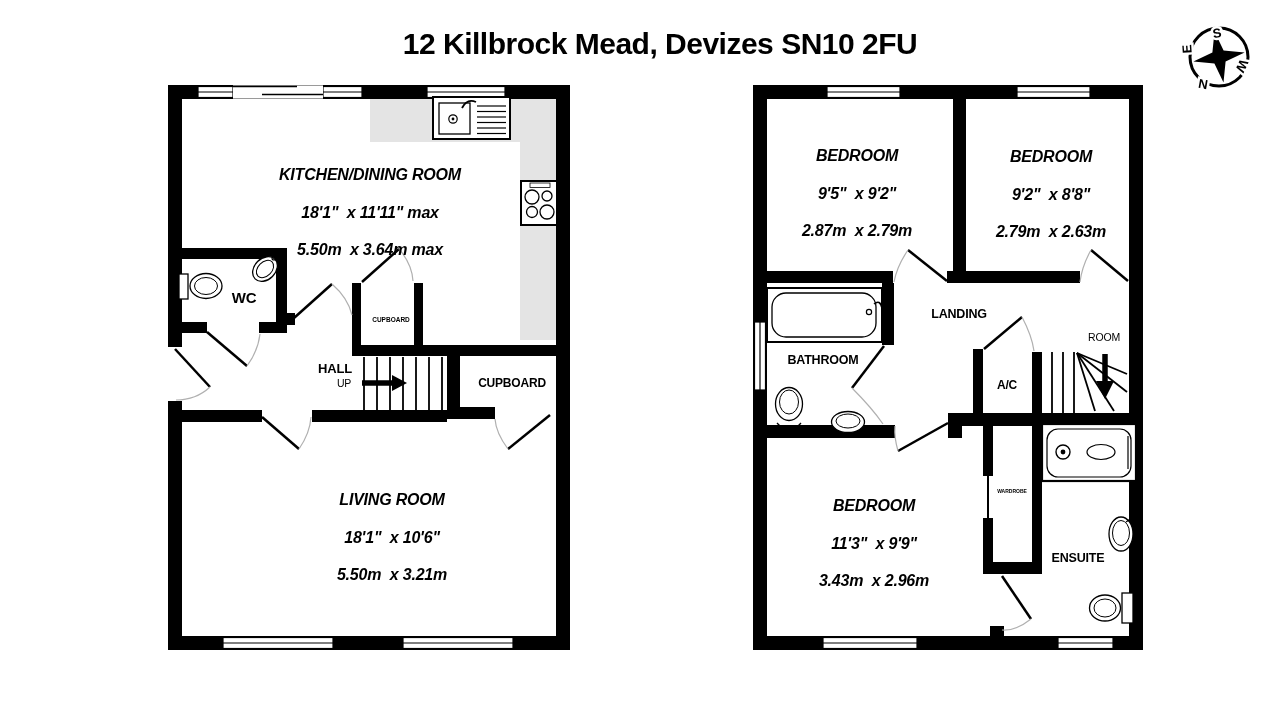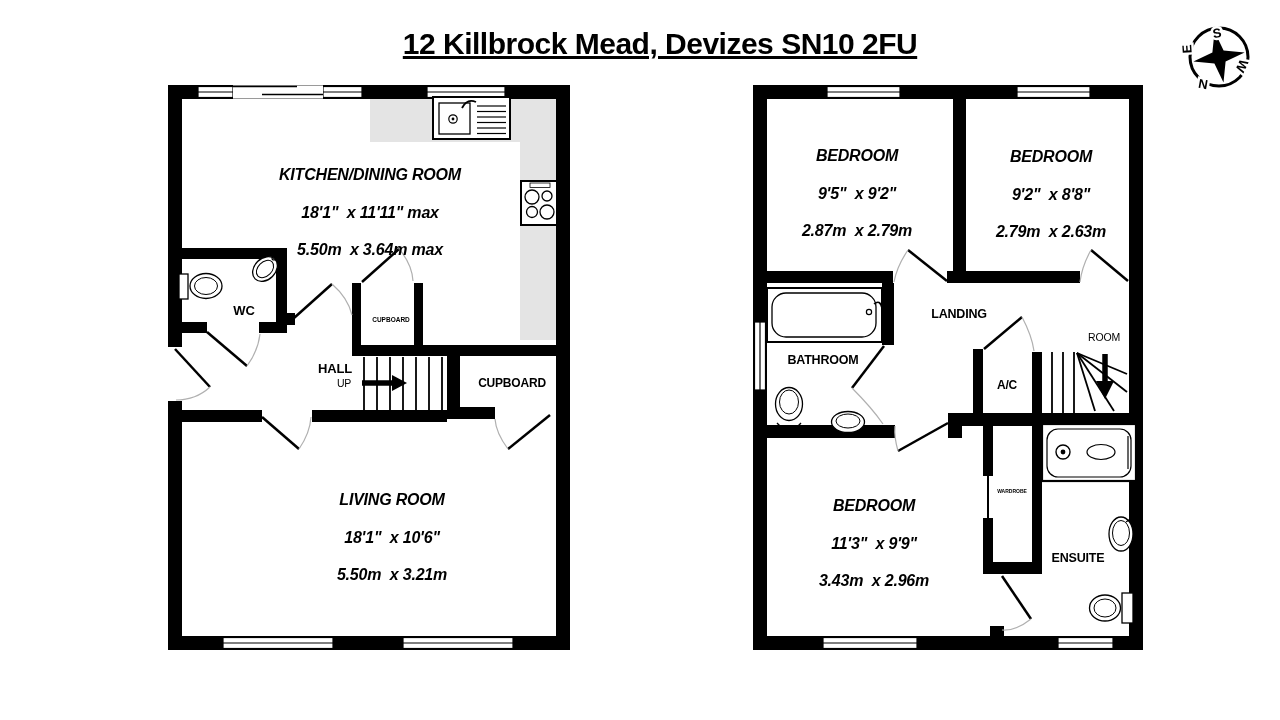--- a/index.html
+++ b/index.html
@@ -9,21 +9,21 @@
   .lbl{position:absolute;transform:translate(-50%,-50%);text-align:center;color:#000;
        font-family:"Liberation Sans",sans-serif;font-weight:bold;white-space:pre;
        letter-spacing:-0.2px;}
   .room3{font-size:16px;line-height:12.5px;font-style:italic;}
   .title{font-size:30px;letter-spacing:-0.5px;}
   .footer{font-size:19.5px;letter-spacing:-0.3px;}
   .single{font-size:12px;}
   .small-lbl{font-size:6.5px;letter-spacing:0;}
   .tiny-lbl{font-size:5px;letter-spacing:0;}
   .dir{font-size:10.5px;font-weight:normal;}
-  .wc-lbl{font-size:13px;margin-top:13px;}
+  .wc-lbl{font-size:15px;}
   svg text{font-family:"Liberation Sans",sans-serif;}
 </style>
 </head>
 <body>
 
 <div class="page">
 
 <svg class="plan-svg" width="1280" height="720" viewBox="0 0 1280 720">
 
   <g>
@@ -263,21 +263,21 @@
     <polygon points="1214.5,31.4 1223.6,50.4 1244.6,52.5 1225.6,61.6 1223.5,82.6 1214.4,63.6 1193.4,61.5 1212.4,52.4" fill="#000"></polygon>
     <g font-size="13" font-weight="bold" text-anchor="middle" style="paint-order:stroke;stroke:#fff;stroke-width:5;fill:#000;">
       <text transform="translate(1217,33) rotate(-10)" dominant-baseline="central">S</text>
       <text transform="translate(1242,66) rotate(115)" dominant-baseline="central">W</text>
       <text transform="translate(1203,84) rotate(190)" dominant-baseline="central">N</text>
       <text transform="translate(1187,49) rotate(266)" dominant-baseline="central">E</text>
     </g>
   </g>
 </svg>
 
-<div class="lbl title" style="left:660px;top:44px;text-decoration:underline;">12 Killbrock Mead, Devizes SN10 2FU</div>
+<div class="lbl title" style="left:660px;top:44px;">12 Killbrock Mead, Devizes SN10 2FU</div>
 
 <div class="lbl room3" style="left:370px;top:206px;">
   <div>KITCHEN/DINING ROOM</div>
   <div>18'1"  x 11'11" max</div>
   <div>5.50m  x 3.64m max</div>
 </div>
 
 <div class="lbl wc-lbl" style="left:244px;top:297px;">WC</div>
 
 <div class="lbl single" style="left:316px;top:368px;font-size:13px;padding-left:38px;">HALL</div>

